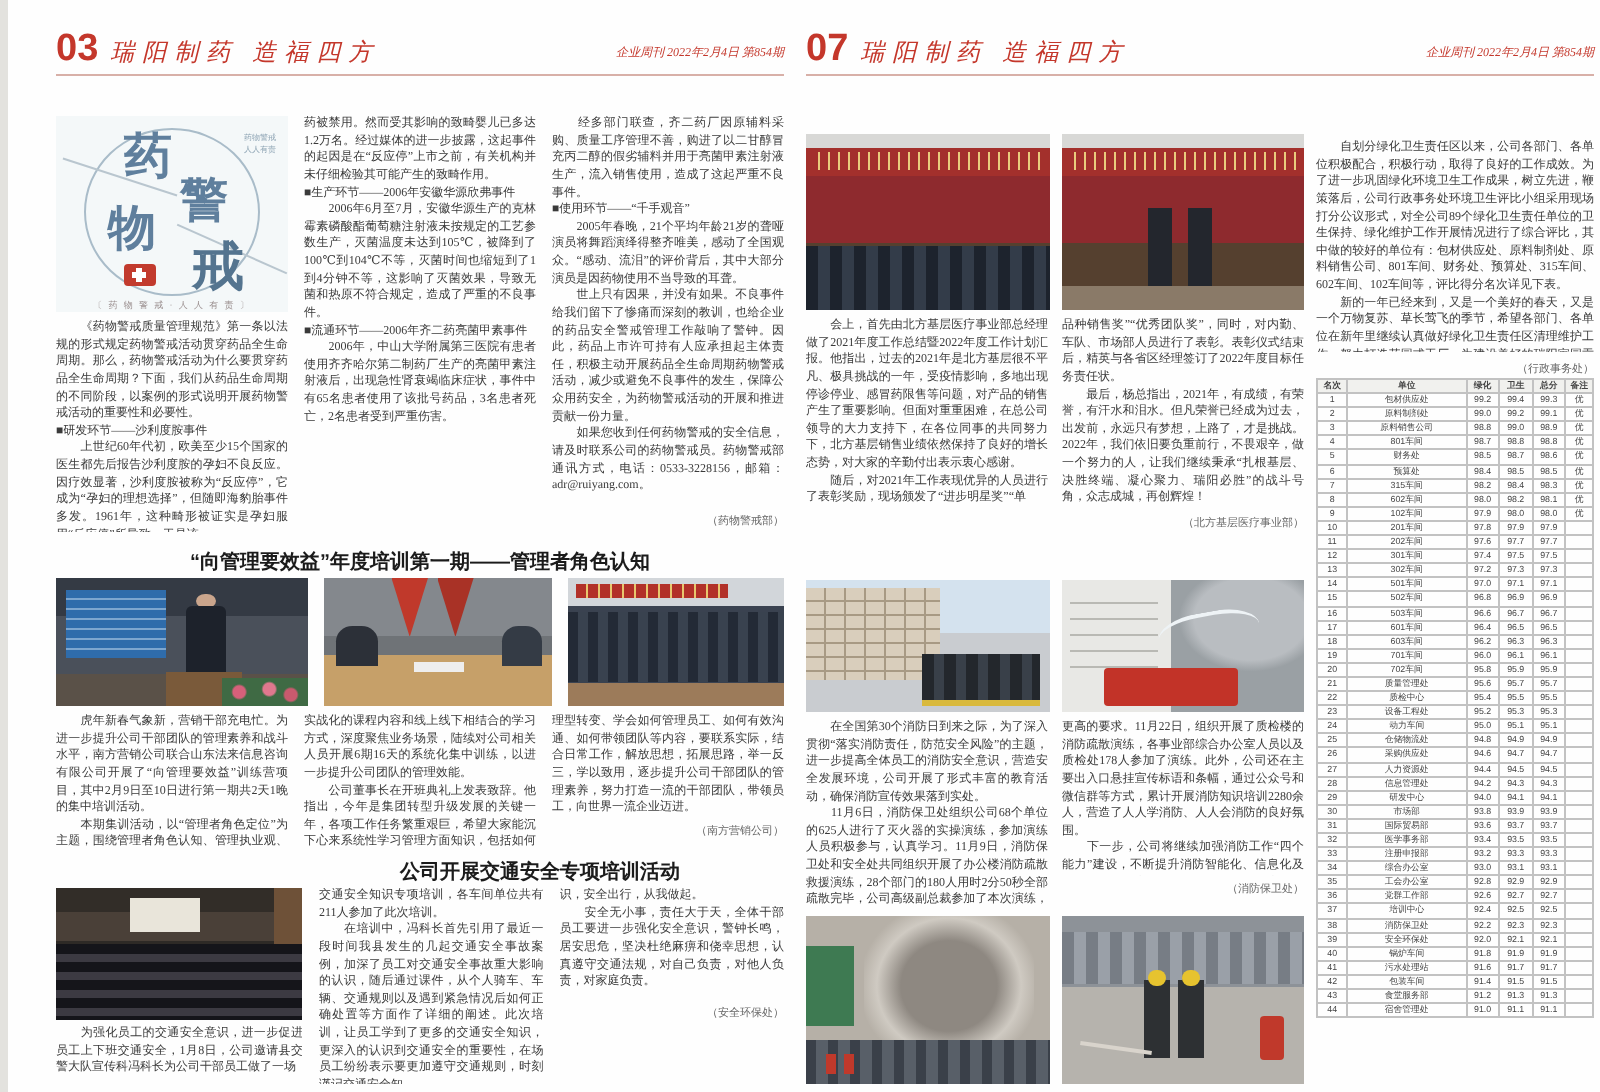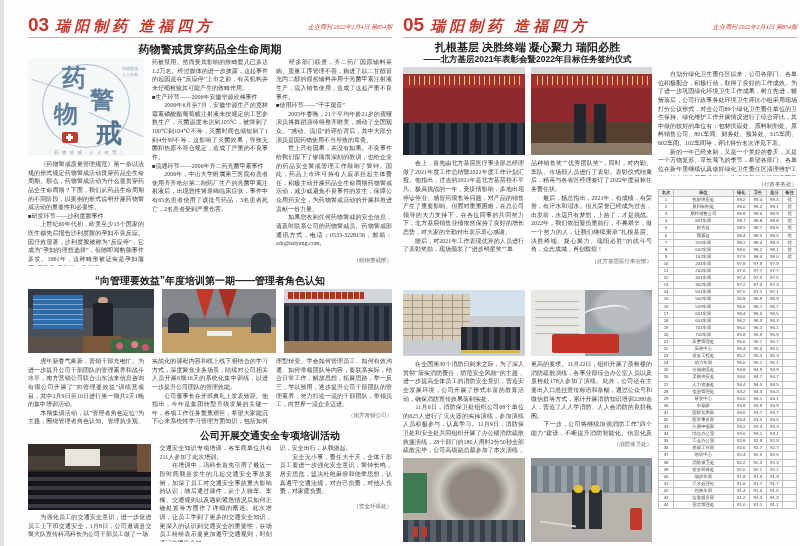--- a/index.html
+++ b/index.html
@@ -7,21 +7,21 @@
               font-family:"Liberation Serif","DejaVu Serif",serif; }
   .sheet { position:absolute; left:0; top:0; width:800px; height:546px; background:#fefefe; }
   .edge-l { position:absolute; left:0; top:0; width:4px; height:546px; background:#e3e2de; }
   .page { position:absolute; top:0; }
   .pg3 { left:28px; width:364px; height:484px; }
   .pg4 { left:403px; width:394px; height:546px; }
 
   .hdr { position:absolute; top:14px; left:0; right:0; height:22px; }
   .hdr .pno { font-family:"Liberation Sans","DejaVu Sans",sans-serif; font-weight:bold;
               font-size:19px; color:#c4372b; float:left; line-height:22px; }
-  .hdr .brand { font-style:italic; font-weight:bold; font-size:15px; color:#c4372b;
+  .hdr .brand { font-style:italic; font-weight:normal; font-size:12px; color:#c4372b;
                 float:left; margin-left:6px; letter-spacing:4px; line-height:24px;
                 font-family:"Liberation Serif","DejaVu Serif",serif; }
   .hdr .issue { float:right; font-size:6px; color:#c4372b; font-style:italic; line-height:26px; }
   .rule { position:absolute; top:37px; left:0; right:0; height:1px; background:#d8b0a8; }
 
   .h1 { position:absolute; left:0; right:0; text-align:center; color:#1b1b1b;
         font-family:"Liberation Sans","DejaVu Sans",sans-serif; font-weight:bold; }
   .body-txt { font-size:6px; line-height:1.44; color:#3a3a3a; text-align:justify;
               white-space:pre-line; overflow:hidden; }
   .byline { font-size:5.5px; color:#666; text-align:right; margin-top:3px; }
@@ -141,21 +141,20 @@
   <div class="edge-l"></div>
 
   <div class="page pg3">
     <div class="hdr">
       <span class="pno">03</span>
       <span class="brand">瑞阳制药  造福四方</span>
       <span class="issue">企业周刊 2022年2月4日 第854期</span>
     </div>
     <div class="rule"></div>
 
-    <div class="h1" style="top:42px; font-size:11px;">药物警戒贯穿药品全生命周期</div>
     <div class="cols" style="top:58px; left:0; right:0; height:212px;">
       <div class="col">
         <div class="poster">
           <div class="ring"></div>
           <div class="needle1"></div>
           <div class="needle2"></div>
           <span class="ch c1">药</span>
           <span class="ch c2">物</span>
           <span class="ch c3">警</span>
           <span class="ch c4">戒</span>
@@ -230,28 +229,26 @@
       <div class="col">
         <div class="body-txt" style="height:56px;">识，安全出行，从我做起。
 　　安全无小事，责任大于天，全体干部员工要进一步强化安全意识，警钟长鸣，居安思危，坚决杜绝麻痹和侥幸思想，认真遵守交通法规，对自己负责，对他人负责，对家庭负责。</div>
         <div class="byline">（安全环保处）</div>
       </div>
     </div>
   </div>
 
   <div class="page pg4">
     <div class="hdr">
-      <span class="pno">05</span>
+      <span class="pno">07</span>
       <span class="brand">瑞阳制药  造福四方</span>
       <span class="issue">企业周刊 2022年2月4日 第854期</span>
     </div>
     <div class="rule"></div>
 
-    <div class="h1" style="top:40px; left:0; width:249px; font-size:11px;">扎根基层  决胜终端  凝心聚力  瑞阳必胜</div>
-    <div class="h1" style="top:54px; left:0; width:249px; font-size:8.5px;">——北方基层2021年表彰会暨2022年目标任务签约仪式</div>
     <div class="cols" style="top:67px; left:0; width:249px; height:88px; gap:6px;">
       <div class="col ph ph-cer">
         <div class="gold"></div>
         <div class="crowd"></div>
       </div>
       <div class="col ph ph-cer ph-cer2">
         <div class="gold"></div>
         <div class="s1"></div>
         <div class="s2"></div>
         <div class="floor"></div>

